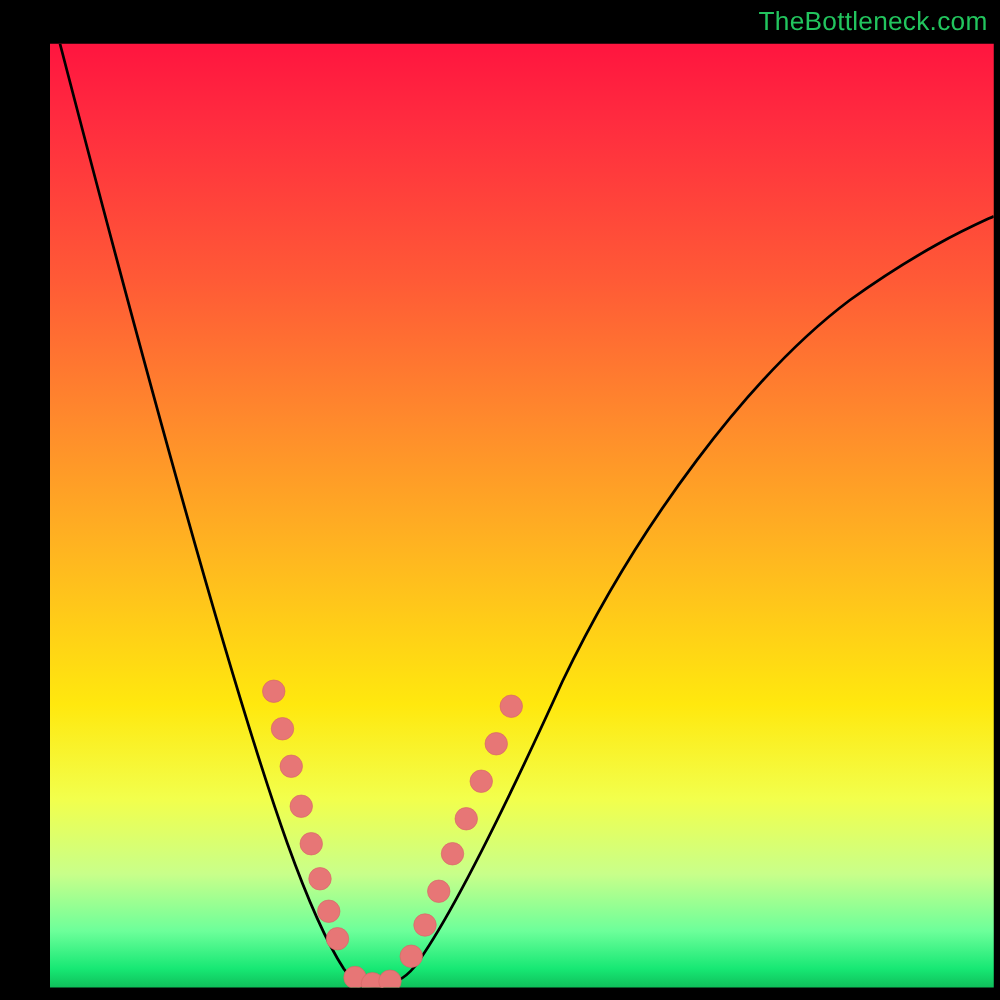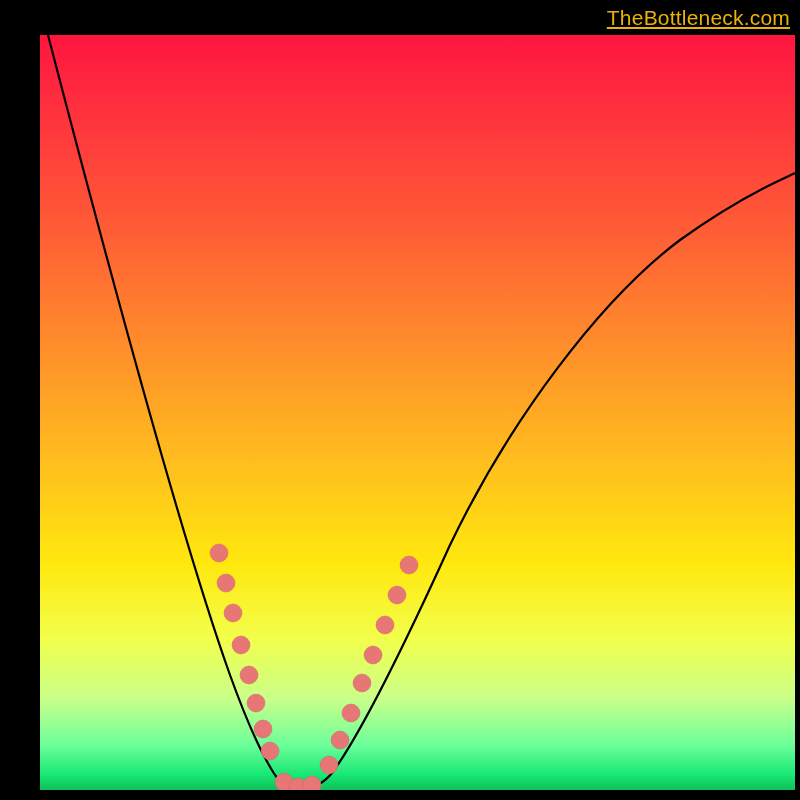--- a/index.html
+++ b/index.html
@@ -34,25 +34,24 @@
       #f2ff4c 80%,
       #c8ff8a 88%,
       #6dff9a 94%,
       #17e874 98%,
       #0fbf5a 100%);
   }
   .watermark {
     position: absolute;
     top: 6px;
     right: 10px;
-    color: #eab308;
+    color: #22c55e;
     font-size: 21px;
     letter-spacing: 0.2px;
     font-weight: 400;
-    text-decoration: underline;
   }
   svg.curve {
     position: absolute;
     left: 0;
     top: 0;
     width: 755px;
     height: 755px;
   }
   .curve path {
     fill: none;

